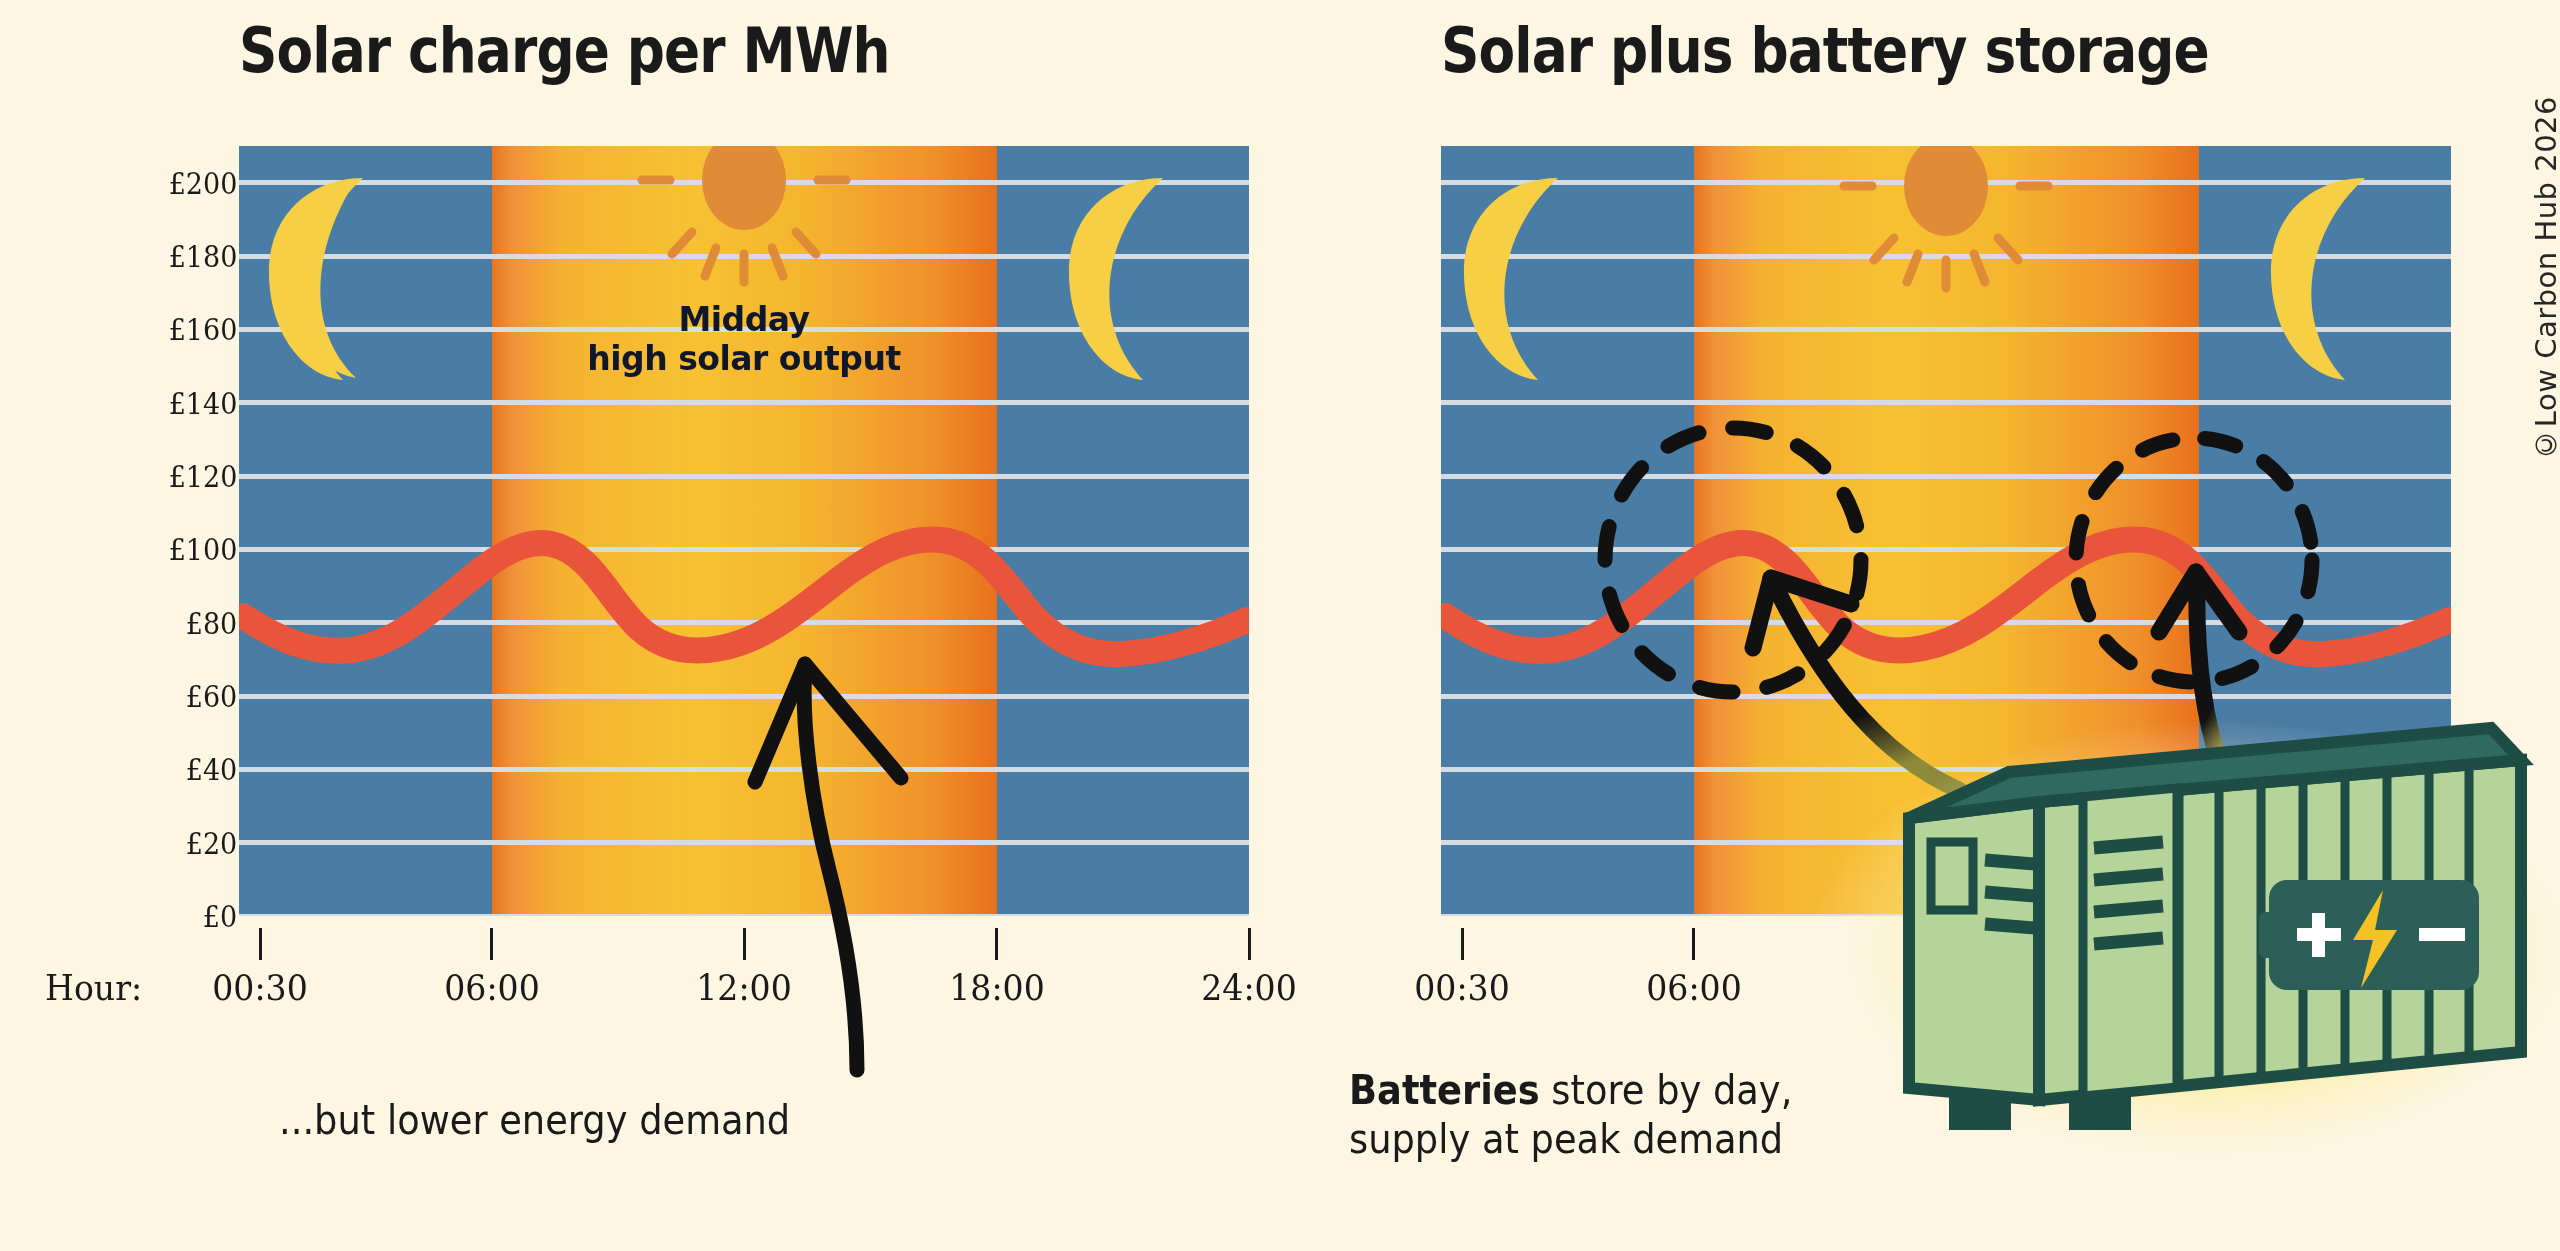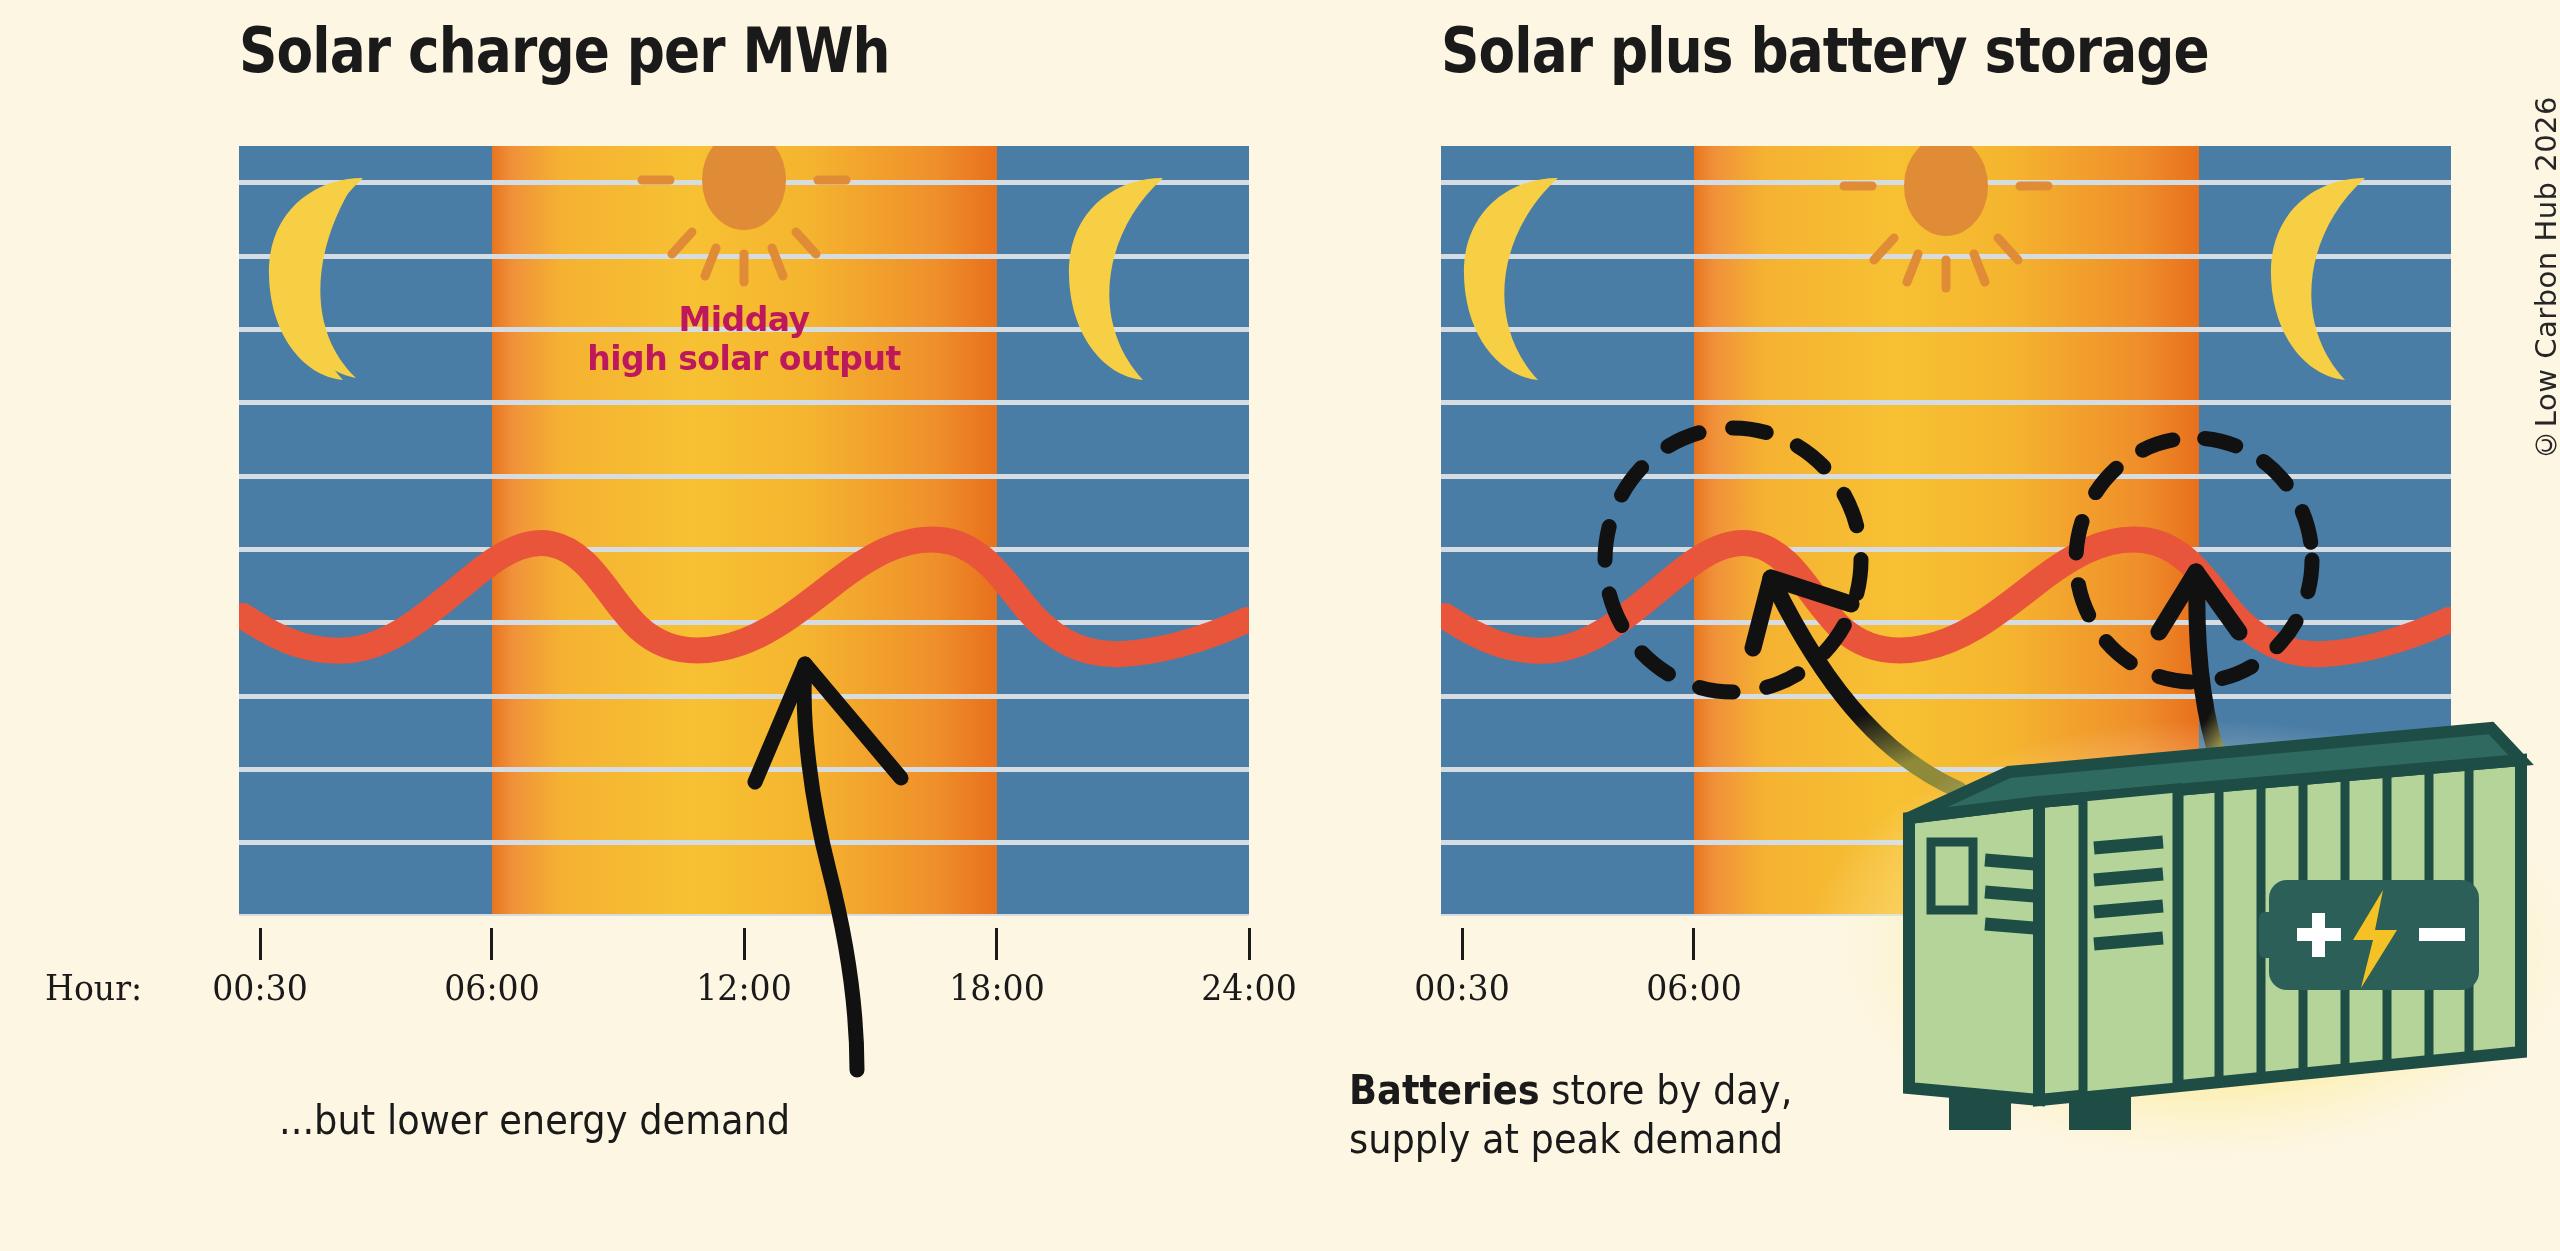--- a/index.html
+++ b/index.html
@@ -82,21 +82,21 @@
   }
 
   
   .midday-note{
     position:absolute;
     left:50%;top:155px;
     transform:translateX(-50%);
     text-align:center;
     font-family:"DejaVu Sans", sans-serif;
     font-weight:bold;font-size:33px;line-height:1.18;
-    color:#be185d;white-space:nowrap;
+    color:#0f172a;white-space:nowrap;
     letter-spacing:-.5px;
   }
 
   
   .caption{
     position:absolute;
     font-family:"DejaVu Sans", sans-serif;
     font-size:40px;line-height:1.22;color:#1a1a1a;
     transform:scaleX(0.92);transform-origin:left top;
     white-space:nowrap;
@@ -143,20 +143,33 @@
         <div class="gridline" style="top: 180.833px;"></div>
         <div class="gridline" style="top: 107.5px;"></div>
         <div class="gridline" style="top: 34.1667px;"></div>
       </div>
     <div class="midday-note">
       <div>Midday</div>
       <div>high solar output</div>
     </div>
   </div>
 
+  <div class="ylabels" id="ylabels-left">
+      <div class="ylabel" style="top: 36.6667px;">£200</div>
+      <div class="ylabel" style="top: 110px;">£180</div>
+      <div class="ylabel" style="top: 183.333px;">£160</div>
+      <div class="ylabel" style="top: 256.667px;">£140</div>
+      <div class="ylabel" style="top: 330px;">£120</div>
+      <div class="ylabel" style="top: 403.333px;">£100</div>
+      <div class="ylabel" style="top: 476.667px;">£80</div>
+      <div class="ylabel" style="top: 550px;">£60</div>
+      <div class="ylabel" style="top: 623.333px;">£40</div>
+      <div class="ylabel" style="top: 696.667px;">£20</div>
+      <div class="ylabel" style="top: 770px;">£0</div>
+    </div>
   <div class="xticks" id="xticks-left" style="left:228px;top:928px;width:1010px;">
       <div class="xtick" style="left: 19.5417px;"></div>
       <div class="xtick" style="left: 251px;"></div>
       <div class="xtick" style="left: 503.5px;"></div>
       <div class="xtick" style="left: 756px;"></div>
       <div class="xtick" style="left: 1008.5px;"></div>
     </div>
   <div class="xlabels" id="xlabels-left" style="left:228px;top:967px;width:1010px;">
       <div class="xlabel" style="left: 21.0417px;">00:30</div>
       <div class="xlabel" style="left: 252.5px;">06:00</div>

